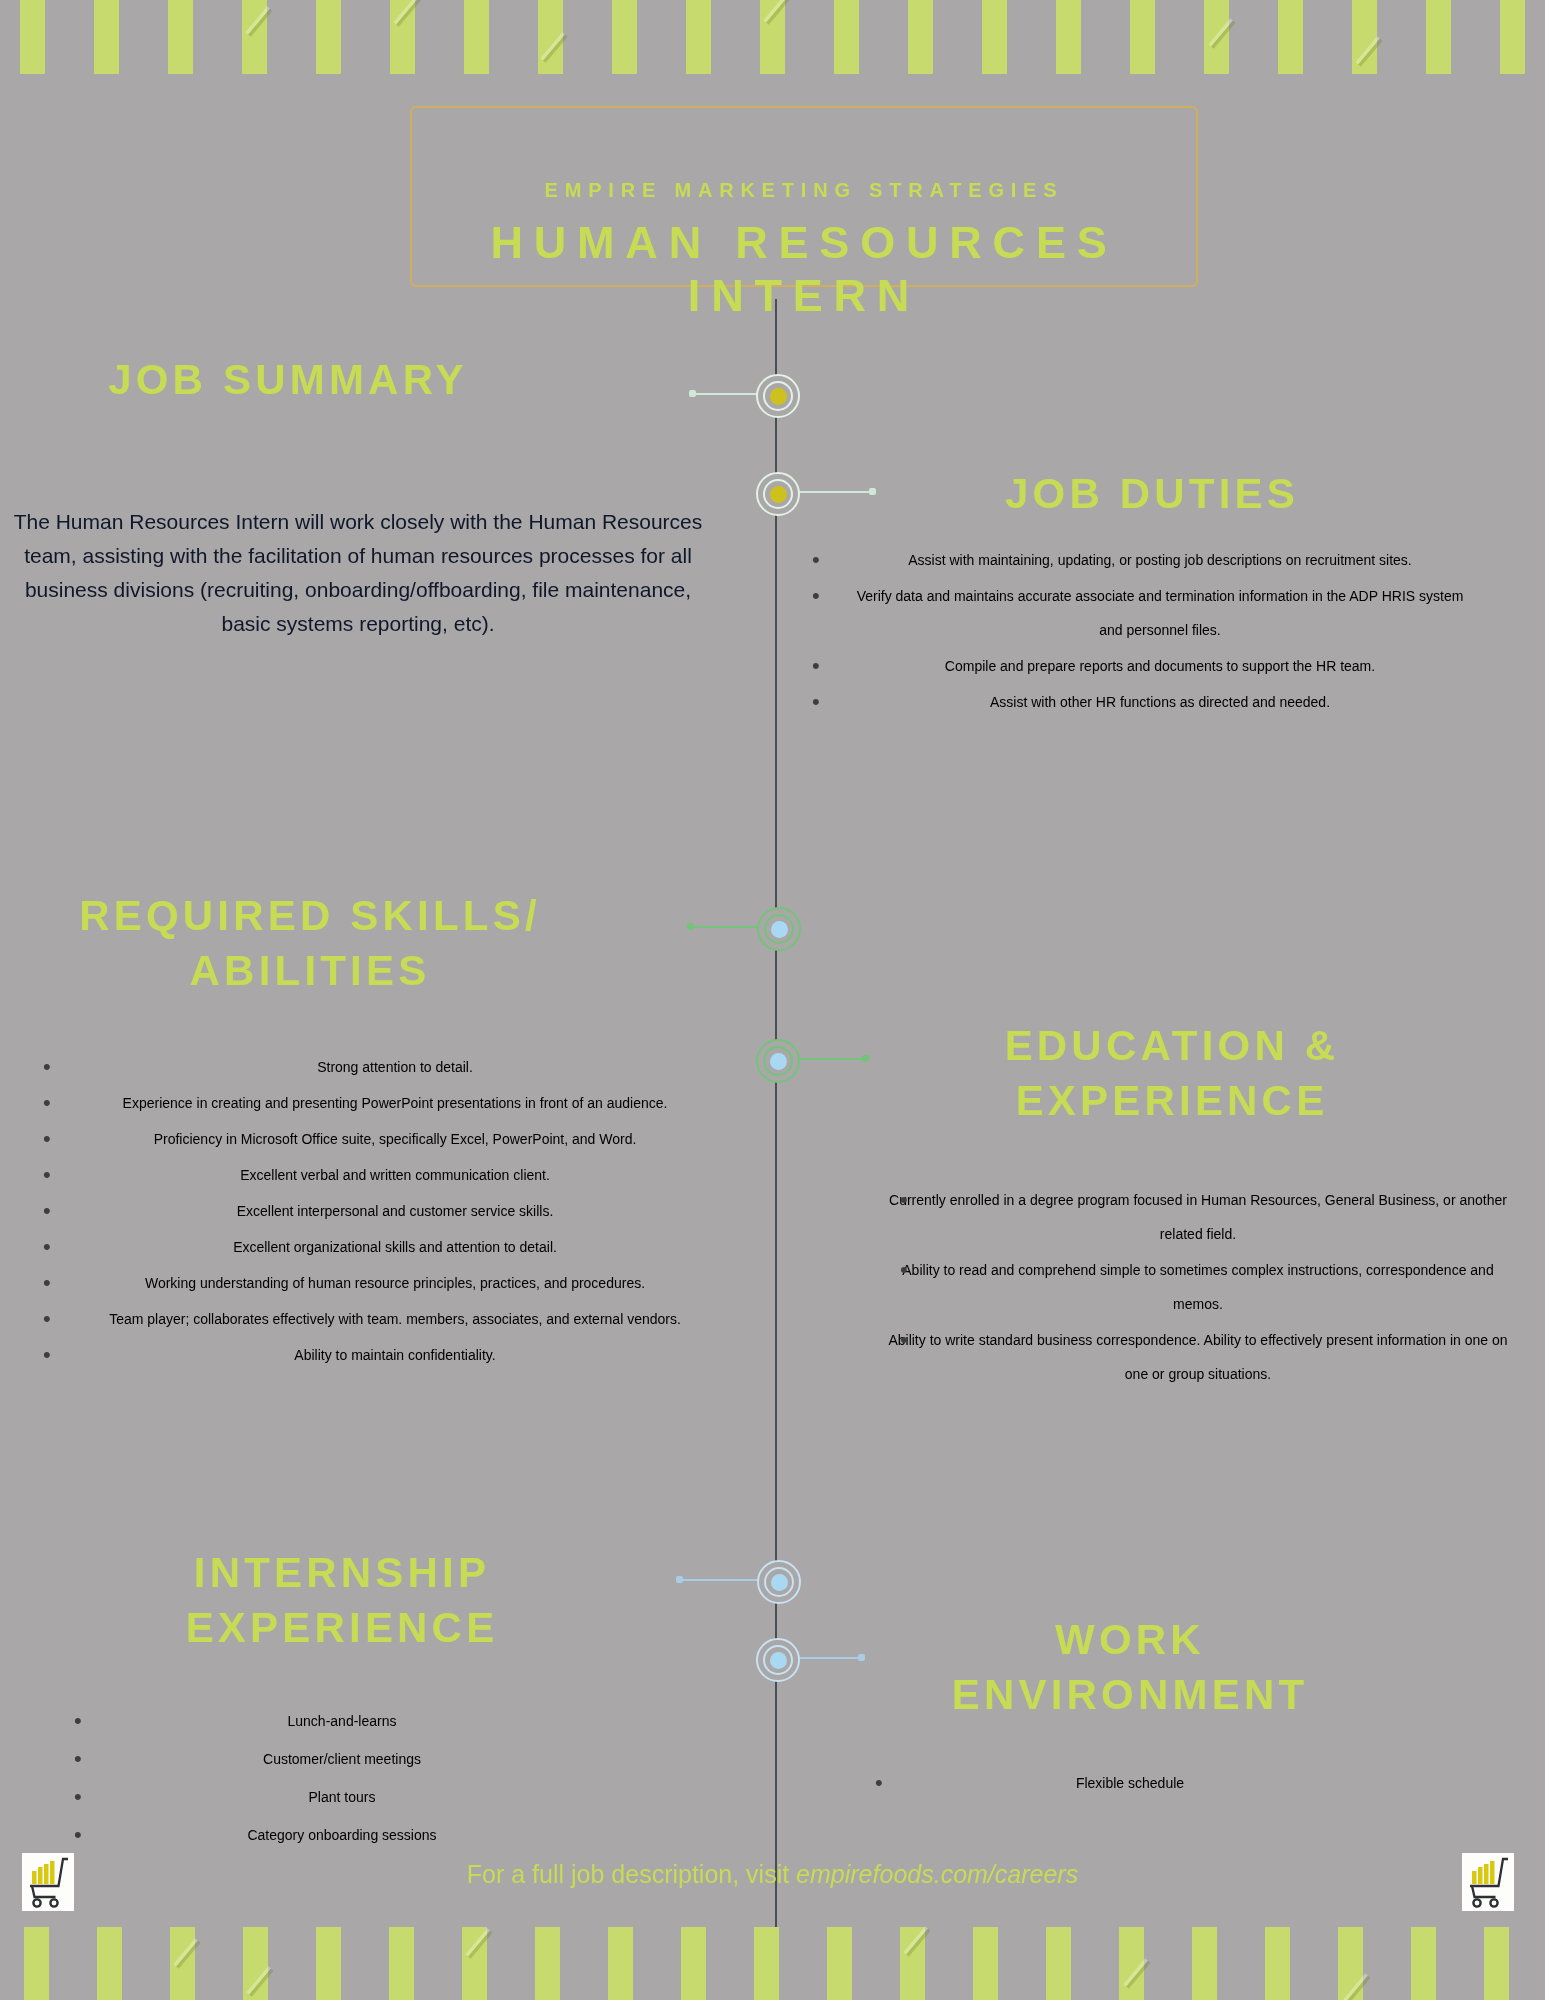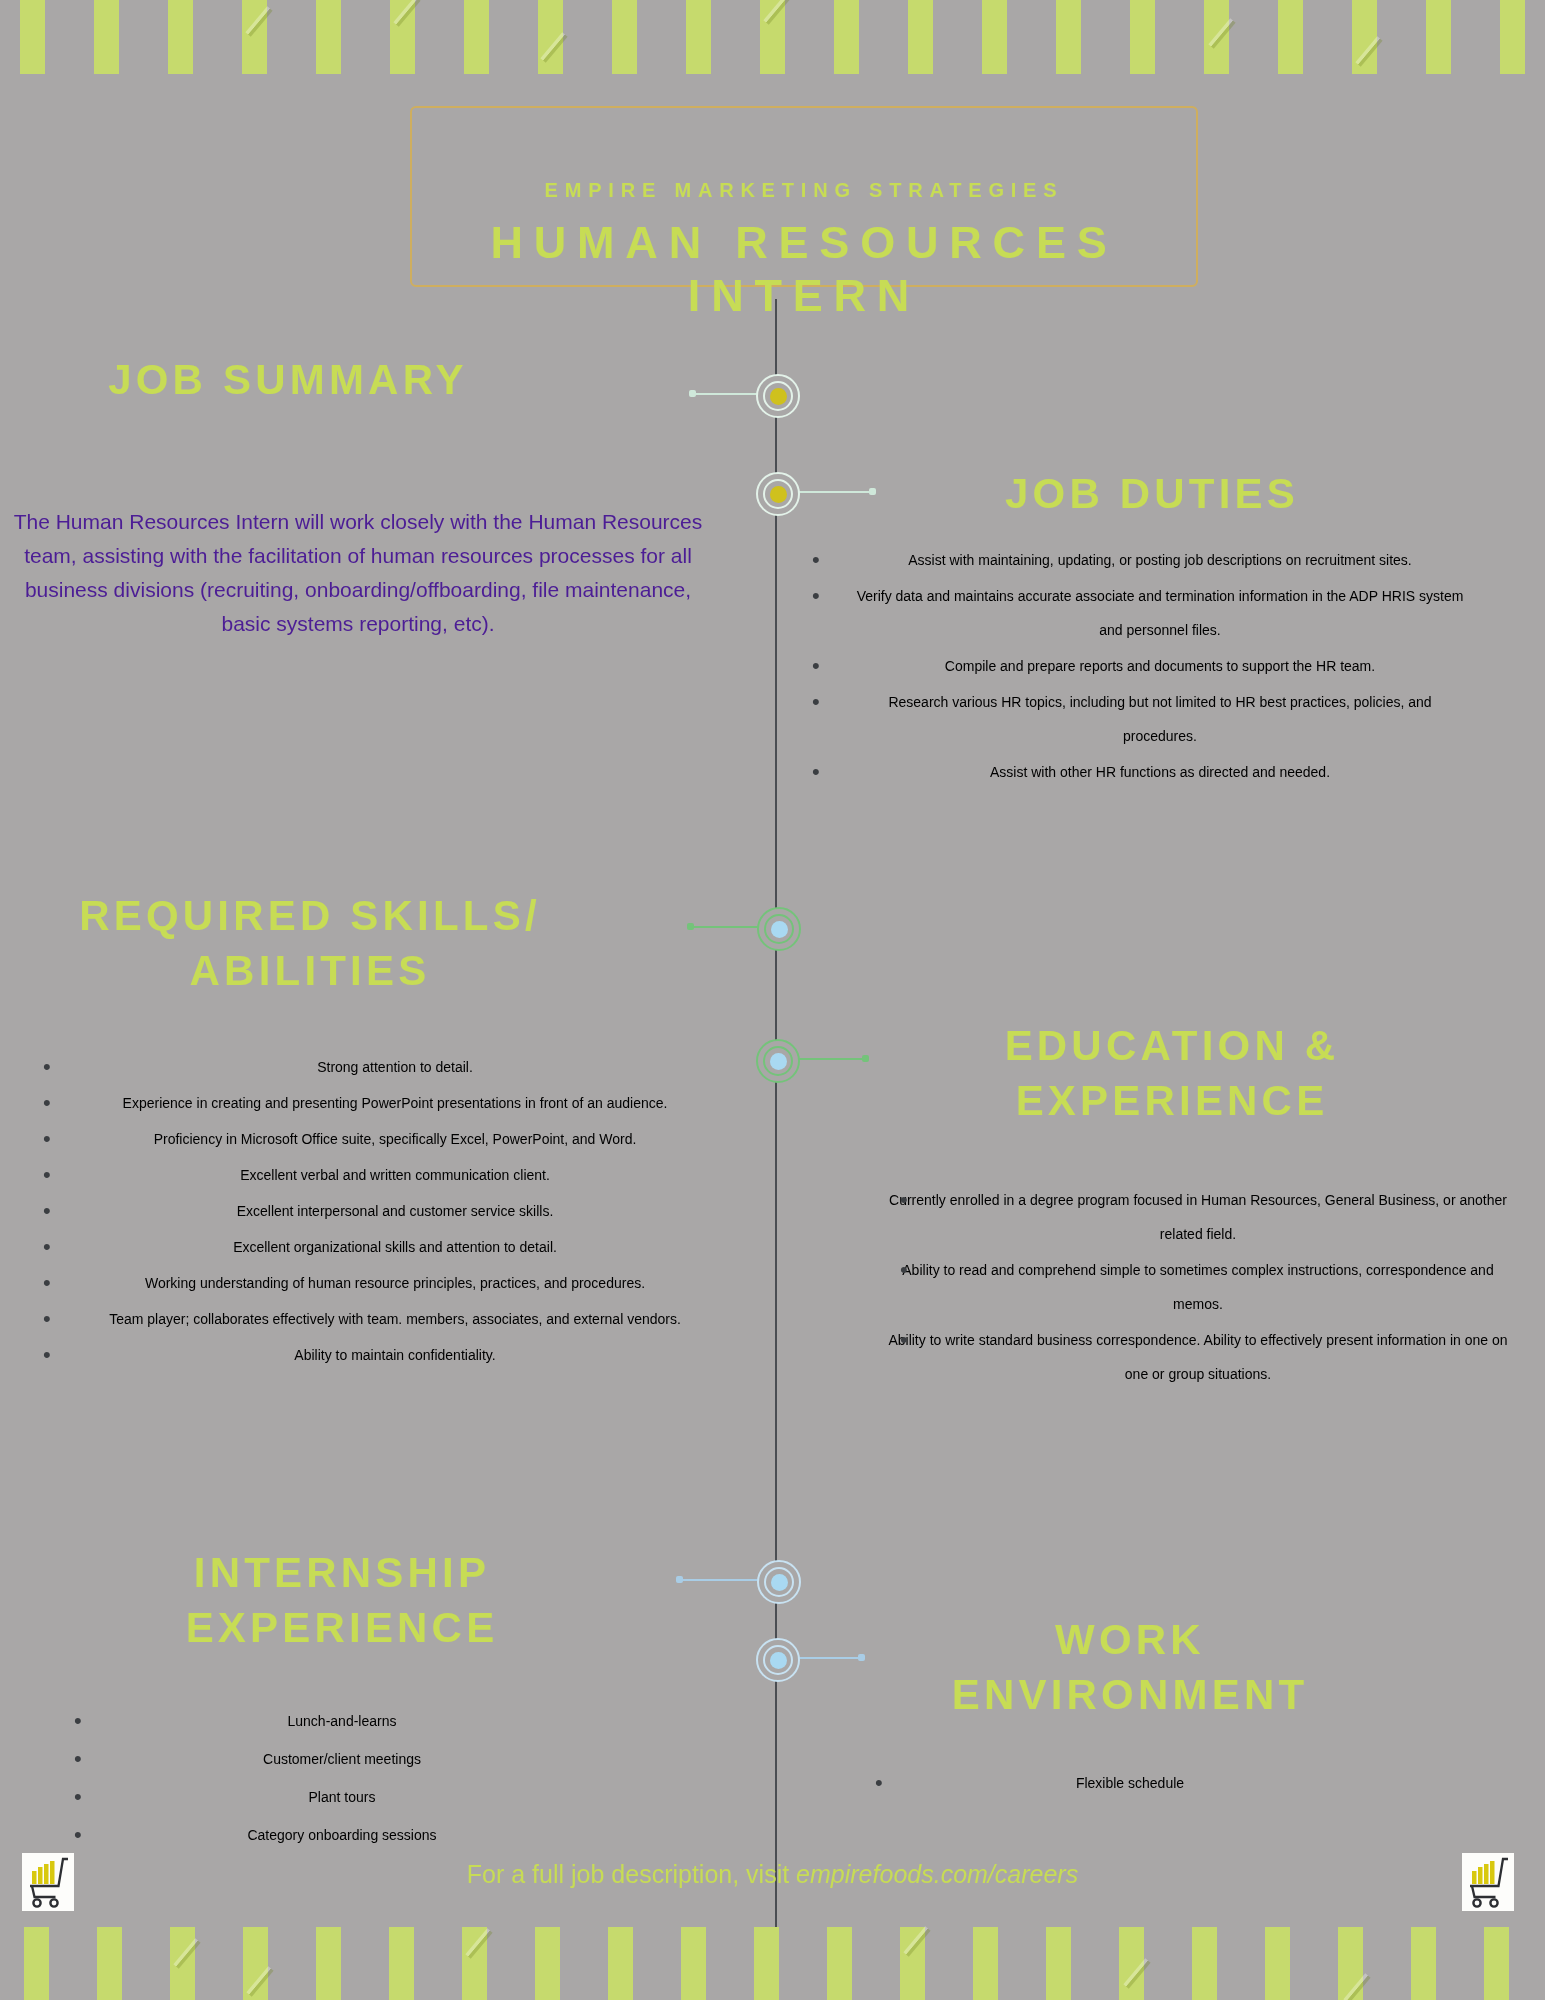--- a/index.html
+++ b/index.html
@@ -43,21 +43,21 @@
   .connector.end-right::after{right:-3px;}
   .c-mint{background:#cfe8da;}
   .c-green{background:#74c37a;}
   .c-blue{background:#a9cde6;}
   
   .section-heading{
     position:absolute;color:#c7dc55;font-size:42px;font-weight:700;letter-spacing:.1em;
     text-align:center;line-height:1.32;white-space:pre-line;
   }
   
-  .body-text{position:absolute;color:#4c1d95;font-size:21px;line-height:34px;text-align:center;}
+  .body-text{position:absolute;color:#0f172a;font-size:21px;line-height:34px;text-align:center;}
   ul.list{position:absolute;margin:0;padding:0;list-style:none;color:#000000;font-size:14px;line-height:34px;}
   ul.list li{position:relative;text-align:center;padding:0 46px;margin-bottom:2px;}
   ul.list li::before{content:"\2022";position:absolute;left:var(--bx,10px);top:0;font-size:22px;color:#3b3e42;}
   ul.wide li{padding:0 52px;}
   
   .footer-note{position:absolute;left:0;top:1860px;width:100%;text-align:center;
     color:#c7dc55;font-size:25px;}
   .footer-note .url{font-style:italic;}
   .cart{position:absolute;width:52px;height:58px;}
 </style>
@@ -121,21 +121,20 @@
   <div class="connector c-blue end-right" style="left:776px;top:1657px;width:86px;"></div>
 
   <div class="section-heading" style="left:0;top:352px;width:576px;">JOB SUMMARY</div>
   <div class="body-text" style="left:8px;top:505px;width:700px;">The Human Resources Intern will work closely with the Human Resources team, assisting with the facilitation of human resources processes for all business divisions (recruiting, onboarding/offboarding, file maintenance, basic systems reporting, etc).</div>
 
   <div class="section-heading" style="left:852px;top:466px;width:600px;">JOB DUTIES</div>
   <ul class="list wide" style="left:800px;top:543px;width:720px;--bx:12px;">
     <li>Assist with maintaining, updating, or posting job descriptions on recruitment sites.</li>
     <li>Verify data and maintains accurate associate and termination information in the ADP HRIS system and personnel files.</li>
     <li>Compile and prepare reports and documents to support the HR team.</li>
-    <li>Research various HR topics, including but not limited to HR best practices, policies, and procedures.</li>
     <li>Assist with other HR functions as directed and needed.</li>
   </ul>
 
   <div class="section-heading" style="left:10px;top:888px;width:600px;">REQUIRED SKILLS/
 ABILITIES</div>
   <ul class="list" style="left:35px;top:1050px;width:720px;--bx:8px;">
     <li>Strong attention to detail.</li>
     <li>Experience in creating and presenting PowerPoint presentations in front of an audience.</li>
     <li>Proficiency in Microsoft Office suite, specifically Excel, PowerPoint, and Word.</li>
     <li>Excellent verbal and written communication client.</li>

